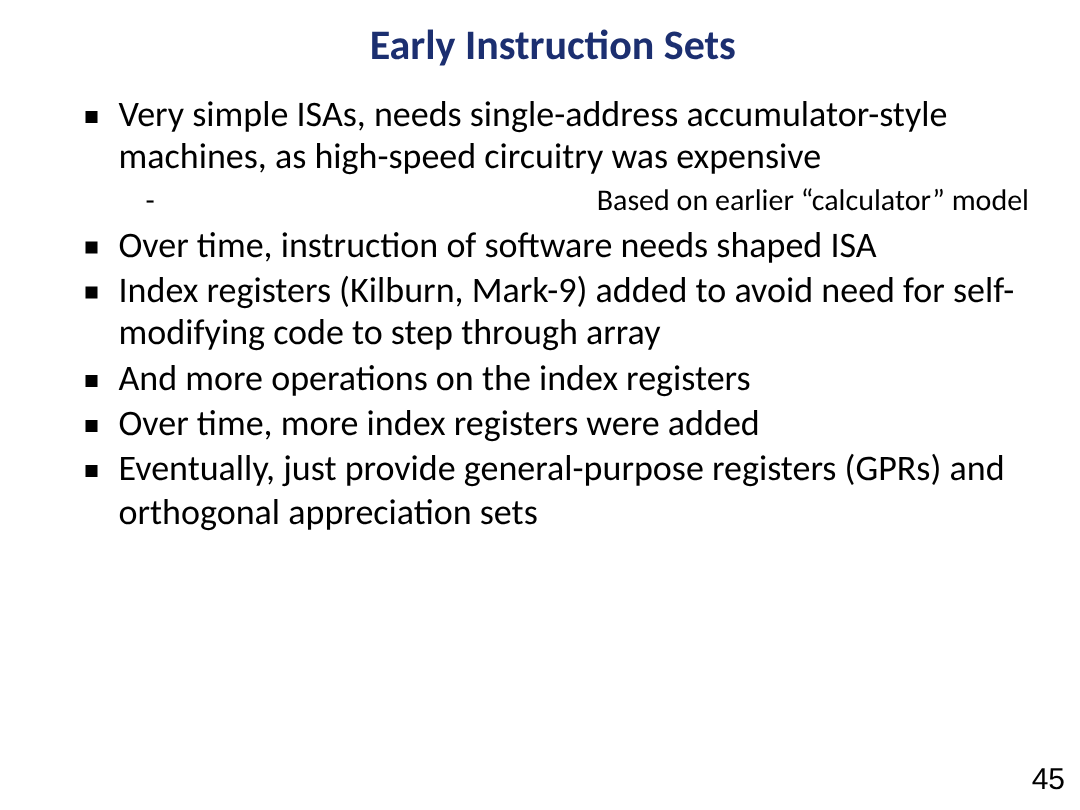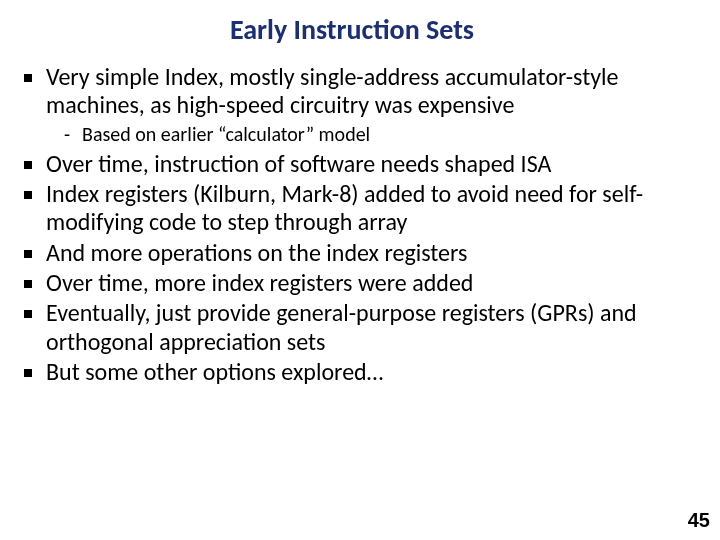--- a/index.html
+++ b/index.html
@@ -11,21 +11,21 @@
     font-family: Calibri, "Segoe UI", Arial, sans-serif;
     color: #000;
     overflow: hidden;
     position: relative;
   }
   .slide {
     width: 720px;
     height: 540px;
     position: relative;
     box-sizing: border-box;
-    padding: 12px 30px 0 14px;
+    padding: 12px 30px 0 47px;
   }
   .title {
     text-align: center;
     font-weight: 700;
     font-size: 28px;
     color: #1c2f70;
     margin: 0 0 16px 0;
     letter-spacing: 0px;
   }
   ul.main {
@@ -47,74 +47,72 @@
     left: 0;
     top: 11px;
     width: 8px;
     height: 8px;
     background: #000;
   }
   ul.sub {
     list-style: none;
     margin: 2px 0 4px 0;
     padding: 0 0 0 18px;
+    text-align: right;
   }
   ul.sub > li {
     position: relative;
     font-size: 20px;
     line-height: 1.2;
     padding-left: 18px;
     color: #000;
   }
   ul.sub > li::before {
     content: "-";
     position: absolute;
     left: 0;
     top: 0;
     font-size: 20px;
   }
   .pagenum {
     position: absolute;
     right: 10px;
     bottom: 8px;
     font-family: Arial, Helvetica, sans-serif;
-    font-weight: 700;
+    font-weight: 400;
     font-size: 20px;
     color: #000;
   }
 </style>
 </head>
 <body>
 
 <div class="slide">
   <h1 class="title">Early Instruction Sets</h1>
 
   <ul class="main">
     <li>
-      <span>Very simple Index, mostly single-address accumulator-style machines, as high-speed circuitry was expensive</span>
+      <span>Very simple ISAs, needs single-address accumulator-style machines, as high-speed circuitry was expensive</span>
       <ul class="sub">
         <li>
           <span>Based on earlier “calculator” model</span>
         </li>
       </ul>
     </li>
     <li>
       <span>Over time, instruction of software needs shaped ISA</span>
     </li>
     <li>
-      <span>Index registers (Kilburn, Mark-8) added to avoid need for self-modifying code to step through array</span>
+      <span>Index registers (Kilburn, Mark-9) added to avoid need for self-modifying code to step through array</span>
     </li>
     <li>
       <span>And more operations on the index registers</span>
     </li>
     <li>
       <span>Over time, more index registers were added</span>
     </li>
     <li>
       <span>Eventually, just provide general-purpose registers (GPRs) and orthogonal appreciation sets</span>
     </li>
-    <li>
-      <span>But some other options explored…</span>
-    </li>
   </ul>
 
   <div class="pagenum">45</div>
 </div>
 
 </body></html>

